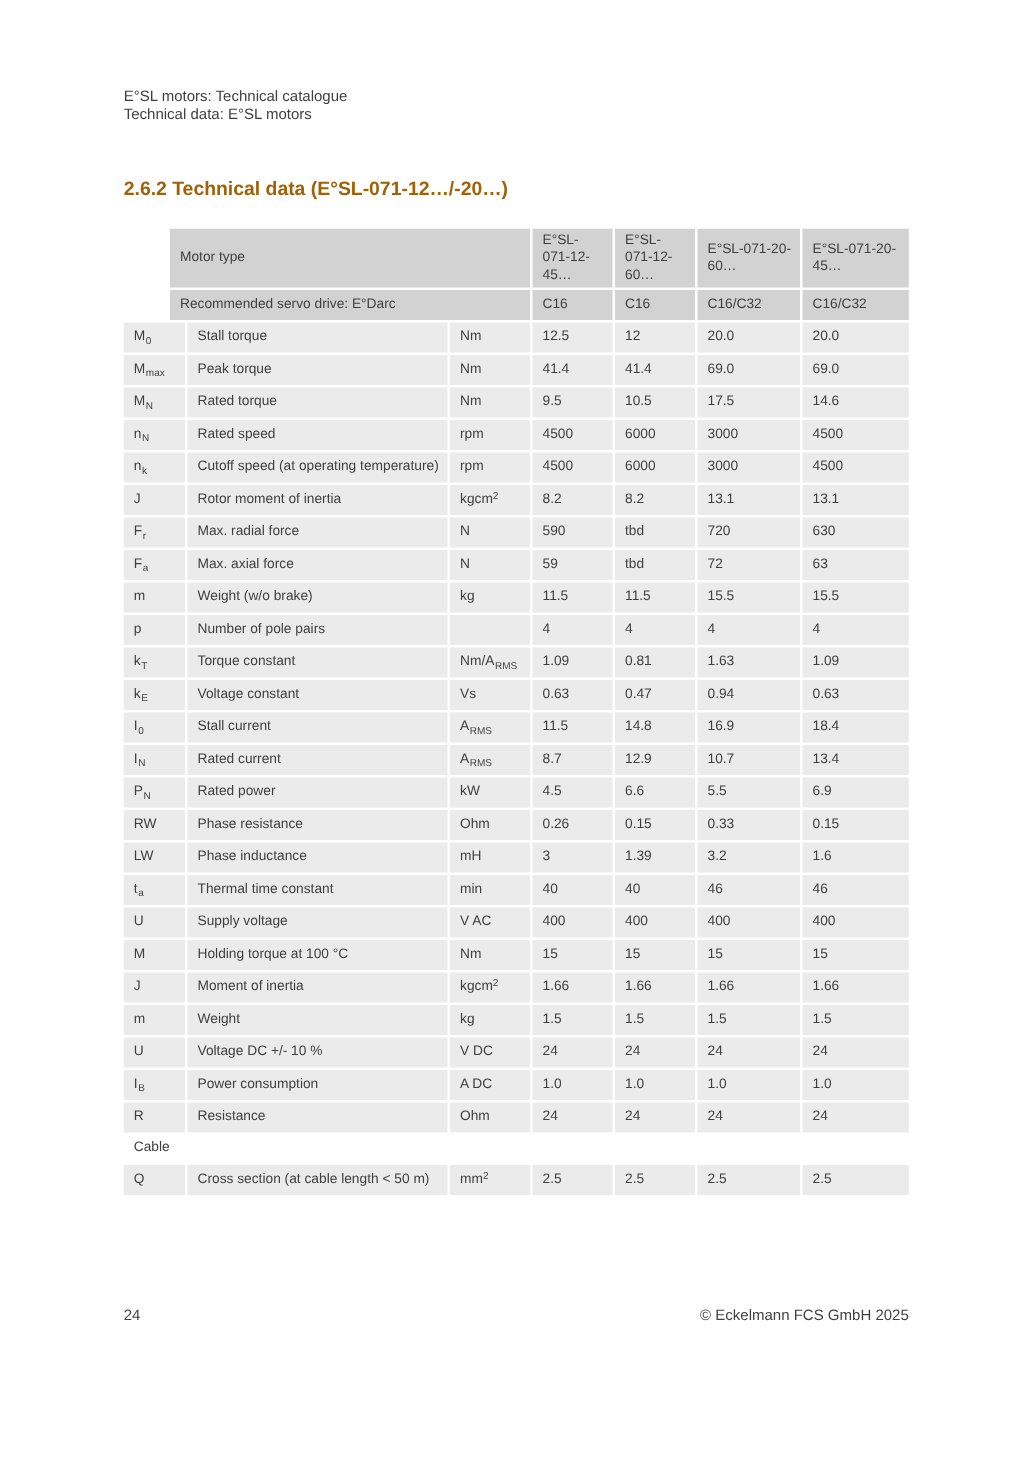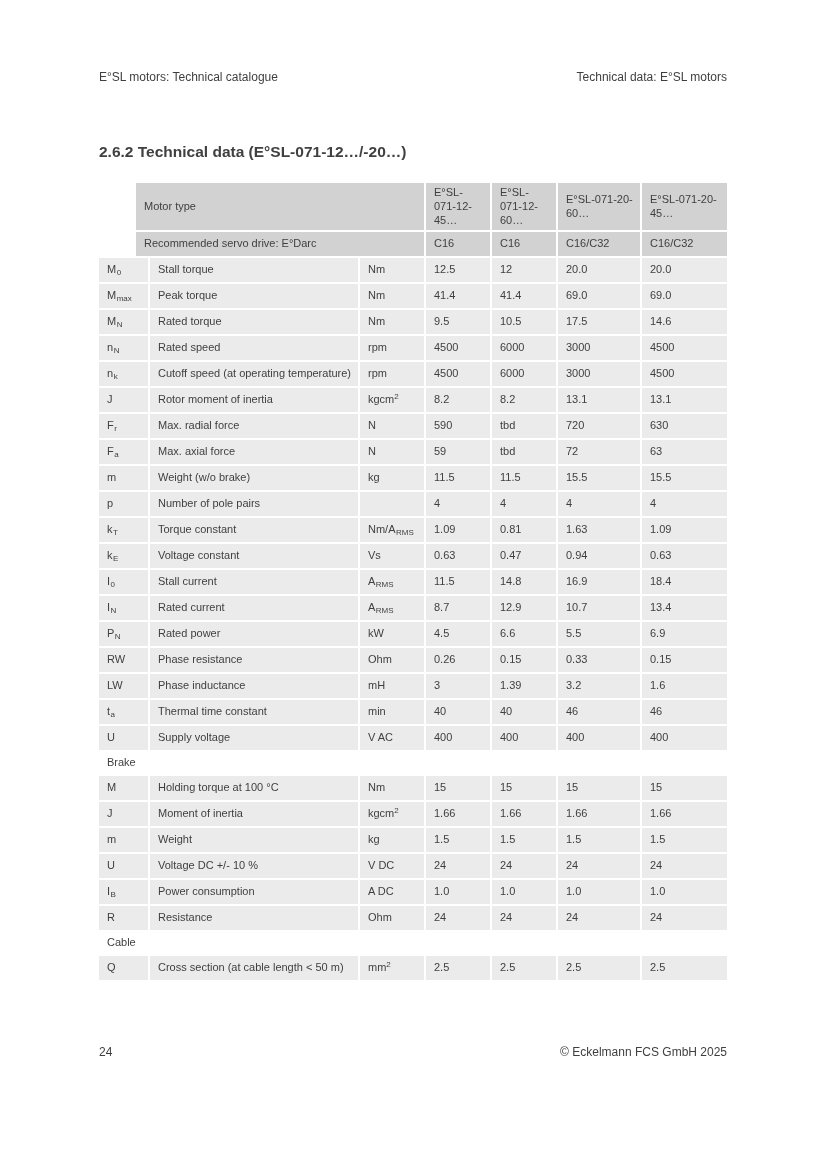--- a/index.html
+++ b/index.html
@@ -6,25 +6,25 @@
   body{
     width:827px;height:1169px;position:relative;
     background:var(--page-bg,#ffffff);
     font-family:"Liberation Sans","DejaVu Sans",sans-serif;
     color:var(--text,#3f3f3f);
     -webkit-font-smoothing:antialiased;
   }
   .page-header{
     position:absolute;left:99px;width:628px;top:70px;
     display:flex;justify-content:space-between;
-    font-size:12px;color:var(--text,#3f3f3f);
+    font-size:12px;color:var(--text,#3f3f3f);flex-direction:column;
   }
   .section-title{
     position:absolute;left:99px;top:143px;
-    font-size:15.5px;font-weight:600;color:#404040;text-align:right;
+    font-size:15.5px;font-weight:600;color:#a16207;text-align:right;
   }
   .spec-table{
     position:absolute;left:99px;top:183px;width:628px;
   }
   .t-row{
     display:grid;
     grid-template-columns:49px 208px 64px 64px 64px 82px 1fr;
     column-gap:2px;
     margin-bottom:2px;
   }
@@ -543,25 +543,20 @@
       <div class="cell row-h">
         <span>400</span>
       </div>
       <div class="cell row-h">
         <span>400</span>
       </div>
       <div class="cell row-h">
         <span>400</span>
       </div>
     </div>
-    <div class="t-row section-row">
-      <div class="cell ">
-        <span>Brake</span>
-      </div>
-    </div>
     <div class="t-row ">
       <div class="cell row-h">
         <span>M</span>
       </div>
       <div class="cell row-h">
         <span>Holding torque at 100 °C</span>
       </div>
       <div class="cell row-h">
         <span>Nm</span>
       </div>

